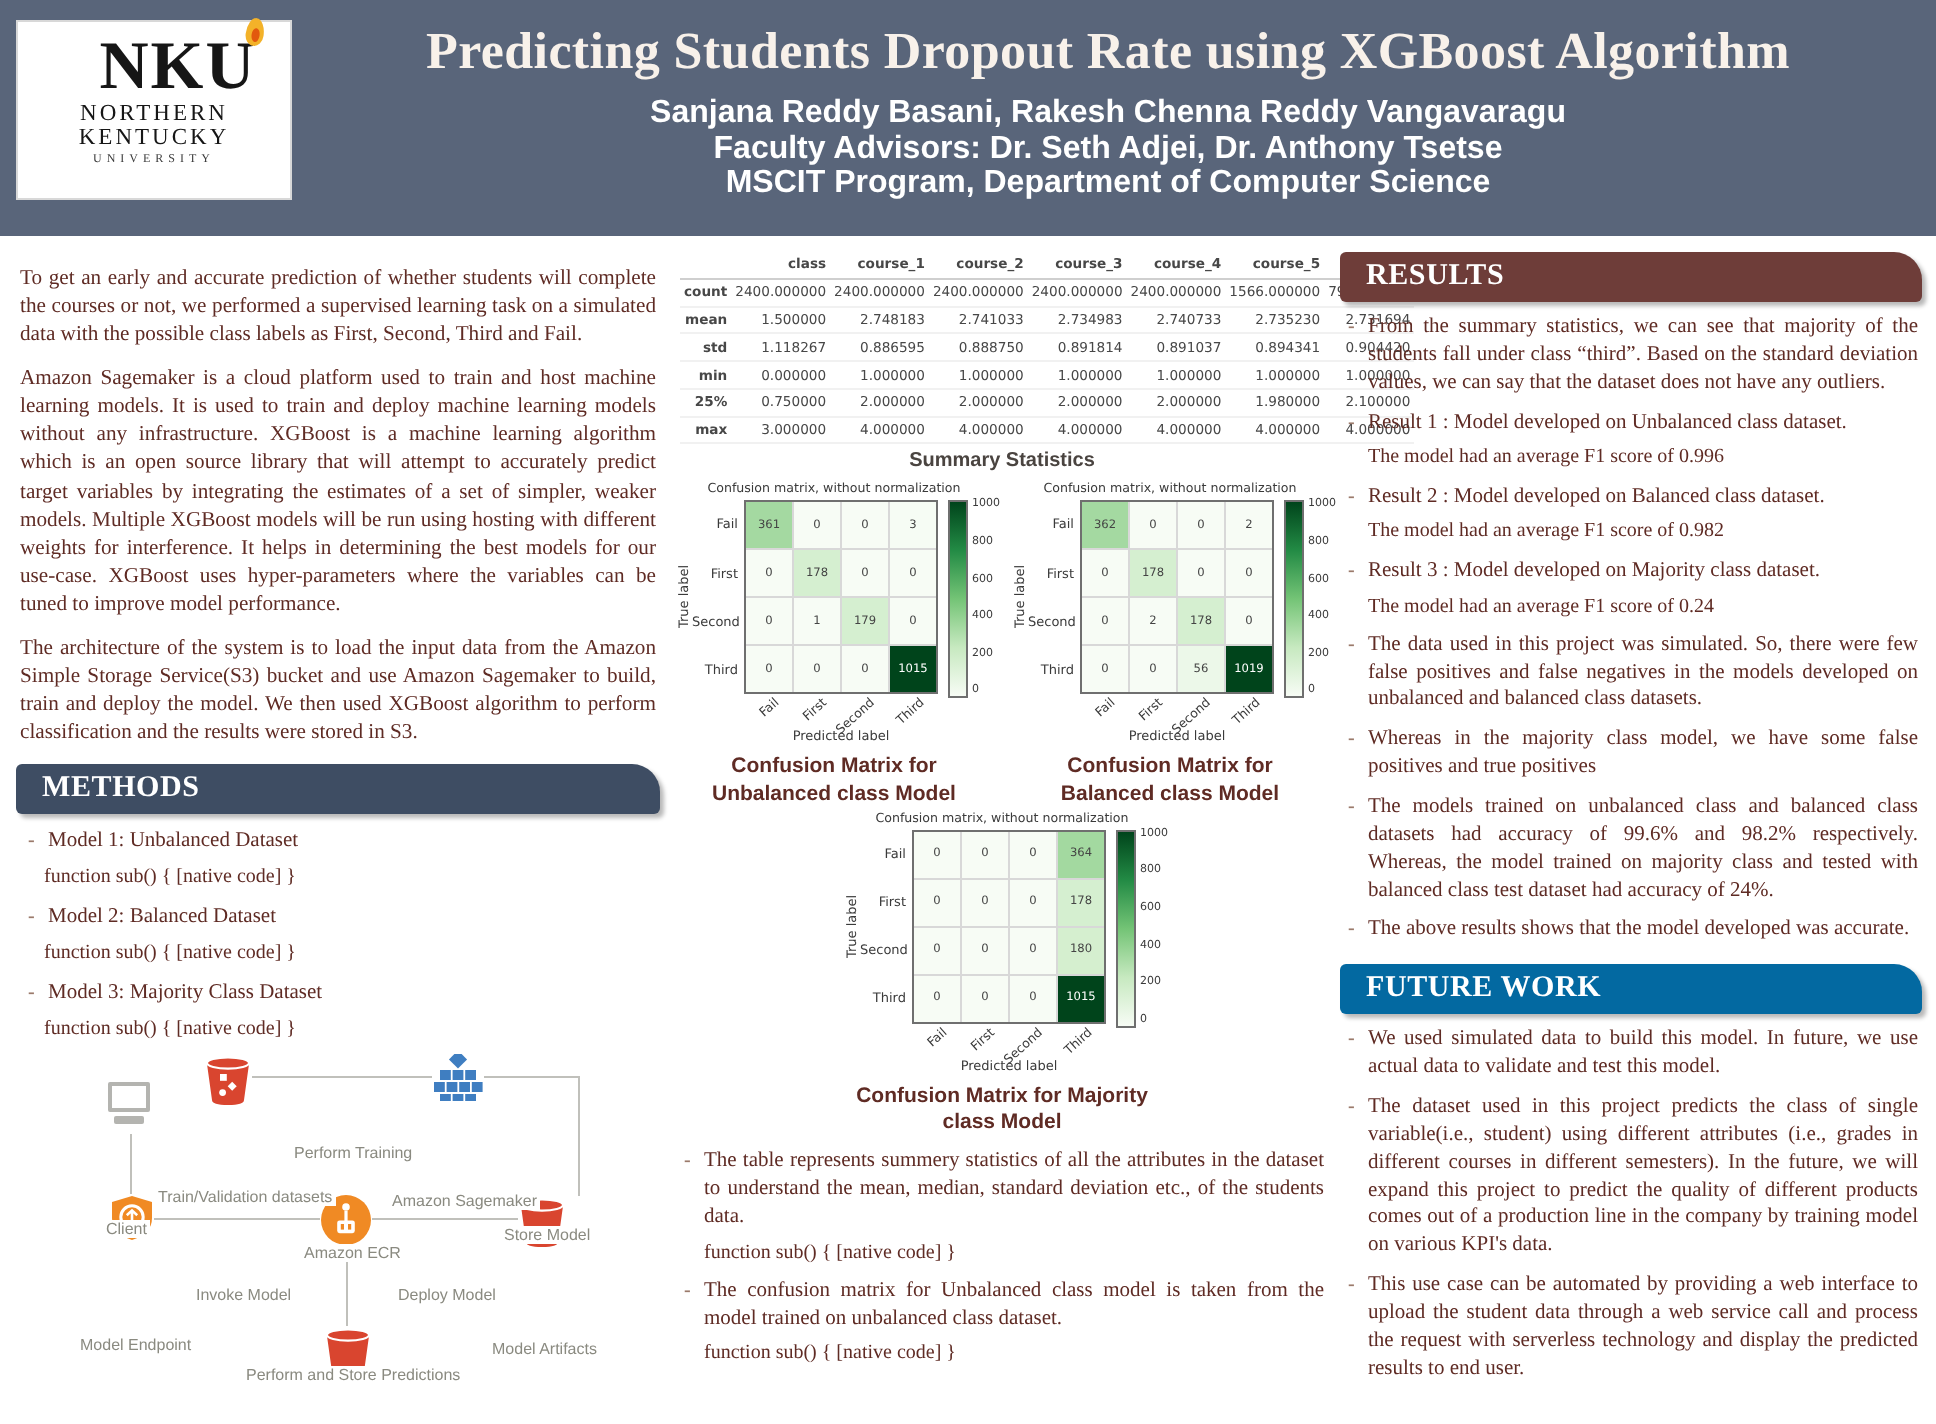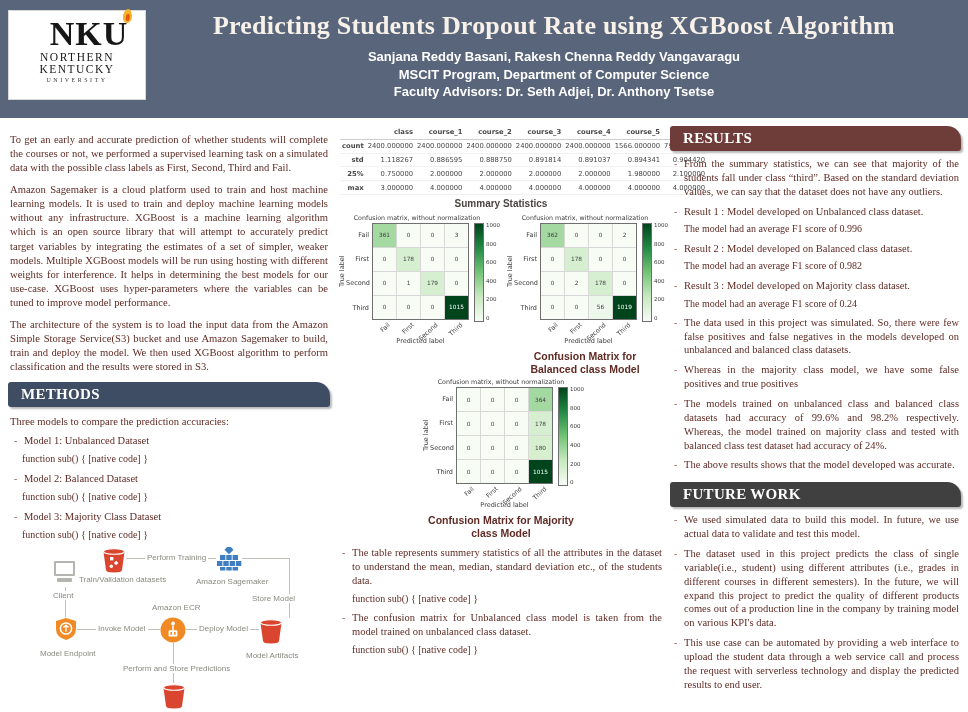--- a/index.html
+++ b/index.html
@@ -12,51 +12,51 @@
             border:1px solid #d8d8d8;text-align:center;color:#161616;}
   .logo-acronym{font-family:"Liberation Serif",serif;font-size:34px;font-weight:bold;
                 letter-spacing:1px;margin-top:6px;line-height:34px;position:relative;display:inline-block;margin-left:24px;}
   .flame{position:absolute;right:-4px;top:-8px;width:9px;height:14px;background:#f3b229;
          border-radius:50% 50% 50% 50%/60% 60% 40% 40%;transform:rotate(8deg);}
   .flame:after{content:"";position:absolute;left:2.5px;top:5px;width:4px;height:7px;background:#e2590e;border-radius:50%;}
   .logo-l1{font-size:11.5px;letter-spacing:1.5px;line-height:12px;font-weight:500;}
   .logo-l3{font-size:6px;letter-spacing:2.5px;margin-top:2px;color:#3a3a3a;}
   .hdr-text{position:absolute;left:150px;right:10px;top:0;text-align:center;}
   .title{color:#f8f1ea;font-size:26px;font-weight:bold;margin:11px 0 7px;letter-spacing:0.2px;}
-  .sub{color:#ffffff;font-family:"Liberation Sans",sans-serif;font-size:13px;font-weight:bold;line-height:17.5px;}
+  .sub{color:#ffffff;font-family:"Liberation Sans",sans-serif;font-size:16px;font-weight:bold;line-height:17.5px;}
 
   
   .cols{display:flex;padding:8px 7px 0 8px;}
   .col-left{width:322px;flex:none;}
   .col-mid{width:326px;flex:none;margin:0 6px 0 8px;}
   .col-right{width:291px;flex:none;}
 
   .bar{height:25px;line-height:25px;color:#fff;font-weight:bold;font-size:15px;padding-left:13px;
        border-radius:3px 14px 3px 3px;box-shadow:2px 2px 2px rgba(0,0,0,0.28);letter-spacing:0.3px;}
   .bar-intro{background:#a68e65;}
   .bar-methods{background:#3e4d63;margin-top:6px;}
   .bar-results{background:#6e3d39;}
   .bar-conclusions{background:#92a28f;margin-top:10px;}
-  .bar-future{background:#404040;margin-top:10px;}
+  .bar-future{background:#0369a1;margin-top:10px;}
 
   .para{color:#5f2b24;font-size:10.6px;text-align:justify;line-height:1.33;margin:7px 2px 8px;}
   .lead{color:#5f2b24;font-size:10.6px;margin:9px 2px 2px;}
 
   
   .blist{margin-top:2px;}
   .bullet{display:flex;margin:6px 2px 0;color:#5f2b24;font-size:10.5px;line-height:1.32;text-align:justify;}
   .bullet-marker{flex:none;width:10px;color:#9b7a6b;font-weight:bold;font-size:10px;padding-left:2px;}
   .bullet-text{flex:1;}
   .bullet-sub{margin:4px 2px 0 14px;color:#5f2b24;font-size:10px;line-height:1.32;}
   .models .bullet{margin:7px 2px 0 4px;}
 
   
   .diagram{position:relative;width:322px;height:184px;margin-top:6px;
            font-family:"Liberation Sans",sans-serif;}
-  .dlabel{position:absolute;font-size:8px;color:#8a8a80;background:#fff;padding:0 2px;white-space:nowrap;}
+  .dlabel{position:absolute;font-size:8px;color:#8a8a80;background:#fff;padding:0 2px;white-space:nowrap;margin-top:39px;}
   .dline{position:absolute;background:#c0c0bb;}
   .dline.h{height:1px;} .dline.v{width:1px;}
   .dicon{position:absolute;}
   .client-mon{width:17px;height:11px;border:2px solid #b4b4b0;border-radius:1px;}
   .client-base{width:15px;height:4px;background:#b4b4b0;margin:2px 0 0 3px;border-radius:1px;}
 
   
   .stats-wrap{padding:0 0 0 2px;}
   #stats-table{width:100%;border-collapse:collapse;font-family:"DejaVu Sans",sans-serif;
                font-size:6.8px;color:#474747;}
@@ -105,34 +105,33 @@
         <span>NKU</span>
         <span class="flame"></span>
       </div>
       <div class="logo-l1">NORTHERN</div>
       <div class="logo-l1">KENTUCKY</div>
       <div class="logo-l3">UNIVERSITY</div>
     </div>
     <div class="hdr-text">
       <div class="title">Predicting Students Dropout Rate using XGBoost Algorithm</div>
       <div class="sub">Sanjana Reddy Basani, Rakesh Chenna Reddy Vangavaragu</div>
+      <div class="sub">Faculty Advisors: Dr. Seth Adjei, Dr. Anthony Tsetse</div>
       <div class="sub">MSCIT Program, Department of Computer Science</div>
-      <div class="sub">Faculty Advisors: Dr. Seth Adjei, Dr. Anthony Tsetse</div>
     </div>
   </div>
 
   <div class="cols">
 
     <div class="col-left">
       <div class="para">To get an early and accurate prediction of whether students will complete the courses or not, we performed a supervised learning task on a simulated data with the possible class labels as First, Second, Third and Fail.</div>
       <div class="para">Amazon Sagemaker is a cloud platform used to train and host machine learning models. It is used to train and deploy machine learning models without any infrastructure. XGBoost is a machine learning algorithm which is an open source library that will attempt to accurately predict target variables by integrating the estimates of a set of simpler, weaker models. Multiple XGBoost models will be run using hosting with different weights for interference. It helps in determining the best models for our use-case. XGBoost uses hyper-parameters where the variables can be tuned to improve model performance.</div>
       <div class="para">The architecture of the system is to load the input data from the Amazon Simple Storage Service(S3) bucket and use Amazon Sagemaker to build, train and deploy the model. We then used XGBoost algorithm to perform classification and the results were stored in S3.</div>
 
       <div class="bar bar-methods">METHODS</div>
-      <div class="lead">Three models to compare the prediction accuracies:</div>
       <div class="blist models">
           <div class="bullet">
             <span class="bullet-marker">-</span>
             <span class="bullet-text">Model 1: Unbalanced Dataset</span>
           </div>
           <div class="bullet-sub">function sub() { [native code] }</div>
           <div class="bullet">
             <span class="bullet-marker">-</span>
             <span class="bullet-text">Model 2: Balanced Dataset</span>
           </div>
@@ -241,28 +240,48 @@
                 <th>count</th>
                 <td>2400.000000</td>
                 <td>2400.000000</td>
                 <td>2400.000000</td>
                 <td>2400.000000</td>
                 <td>2400.000000</td>
                 <td>1566.000000</td>
                 <td>797.000000</td>
               </tr>
               <tr>
+                <th>mean</th>
+                <td>1.500000</td>
+                <td>2.748183</td>
+                <td>2.741033</td>
+                <td>2.734983</td>
+                <td>2.740733</td>
+                <td>2.735230</td>
+                <td>2.731694</td>
+              </tr>
+              <tr>
                 <th>std</th>
                 <td>1.118267</td>
                 <td>0.886595</td>
                 <td>0.888750</td>
                 <td>0.891814</td>
                 <td>0.891037</td>
                 <td>0.894341</td>
                 <td>0.904420</td>
+              </tr>
+              <tr>
+                <th>min</th>
+                <td>0.000000</td>
+                <td>1.000000</td>
+                <td>1.000000</td>
+                <td>1.000000</td>
+                <td>1.000000</td>
+                <td>1.000000</td>
+                <td>1.000000</td>
               </tr>
               <tr>
                 <th>25%</th>
                 <td>0.750000</td>
                 <td>2.000000</td>
                 <td>2.000000</td>
                 <td>2.000000</td>
                 <td>2.000000</td>
                 <td>1.980000</td>
                 <td>2.100000</td>
@@ -321,20 +340,21 @@
                 <div class="cm-tick" style="top: 92px;">0</div>
               </div>
             </div>
             <div class="cm-xticks">
               <span style="right: 83px;">Fail</span>
               <span style="right: 58.75px;">First</span>
               <span style="right: 34.5px;">Second</span>
               <span style="right: 10.25px;">Third</span>
             </div>
             <div class="cm-xlab">Predicted label</div>
+            <div class="cm-caption">Confusion Matrix for Unbalanced class Model</div>
           </div>
         <div class="cmatrix">
             <div class="cm-title">Confusion matrix, without normalization</div>
             <div class="cm-body">
               <div class="cm-ylab">True label</div>
               <div class="cm-ylabels">
                 <div class="">Fail</div>
                 <div class="">First</div>
                 <div class="">Second</div>
                 <div class="">Third</div>

